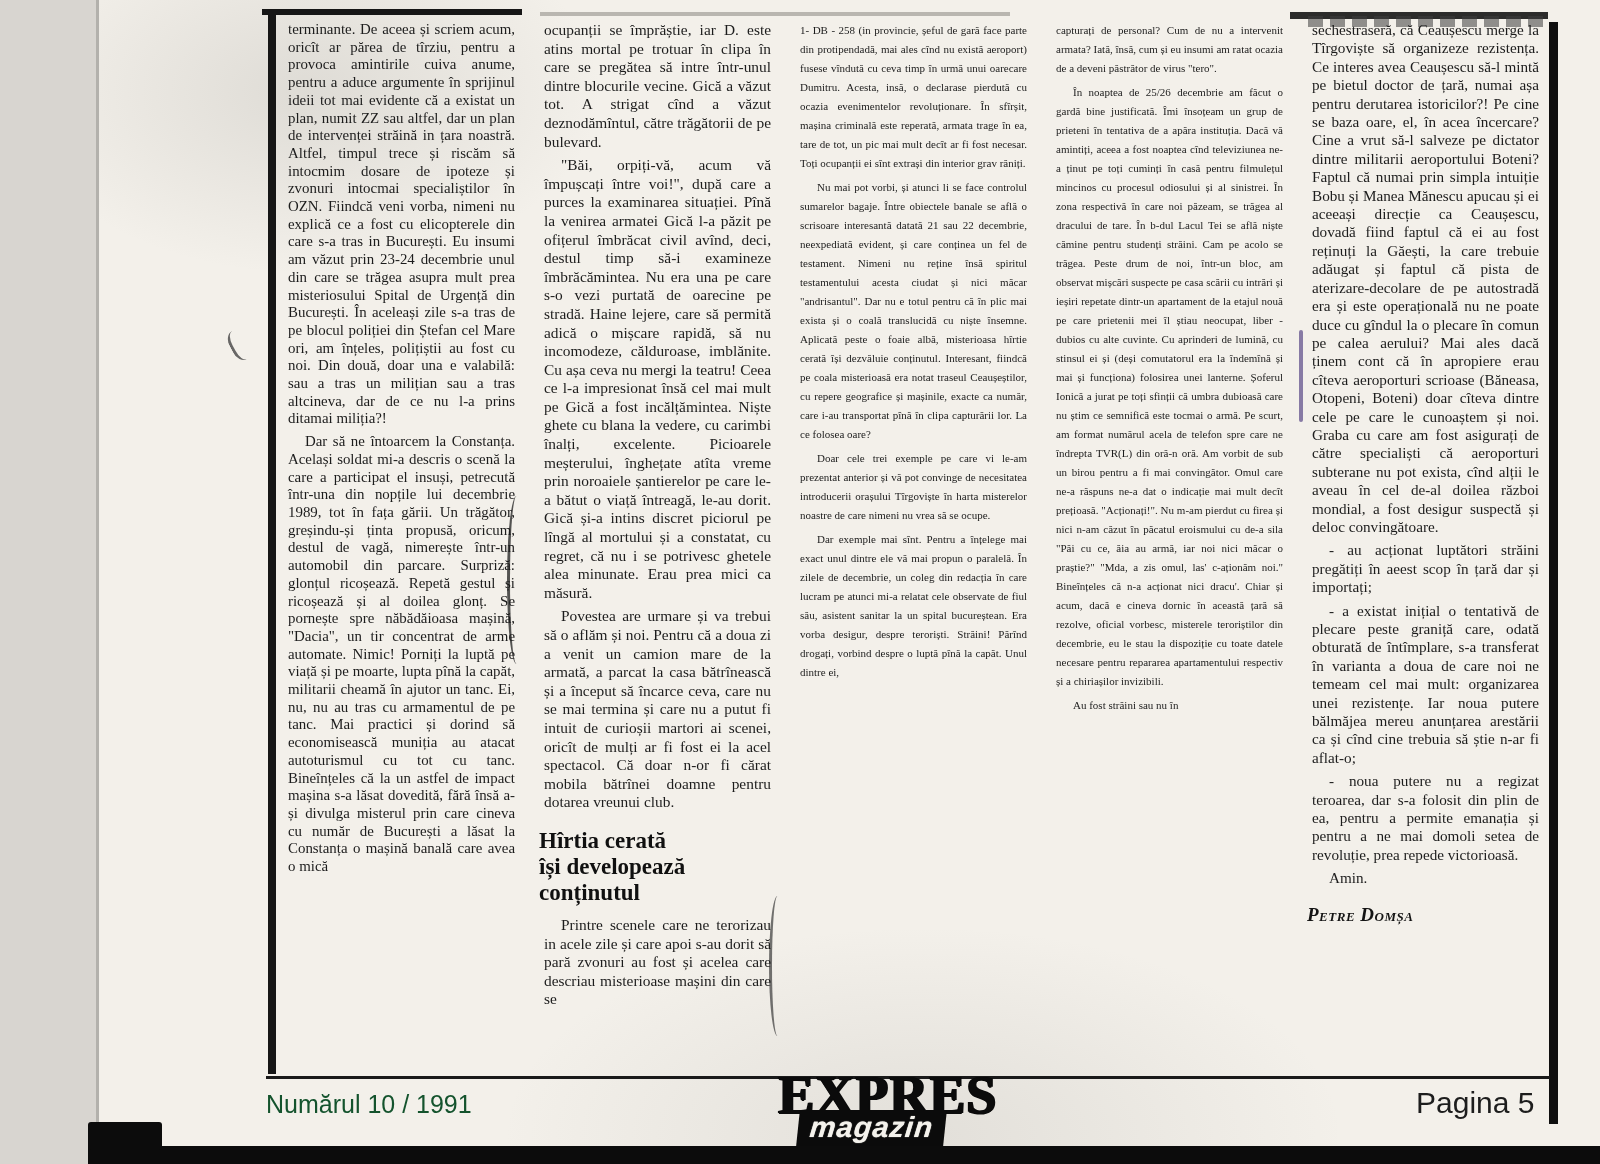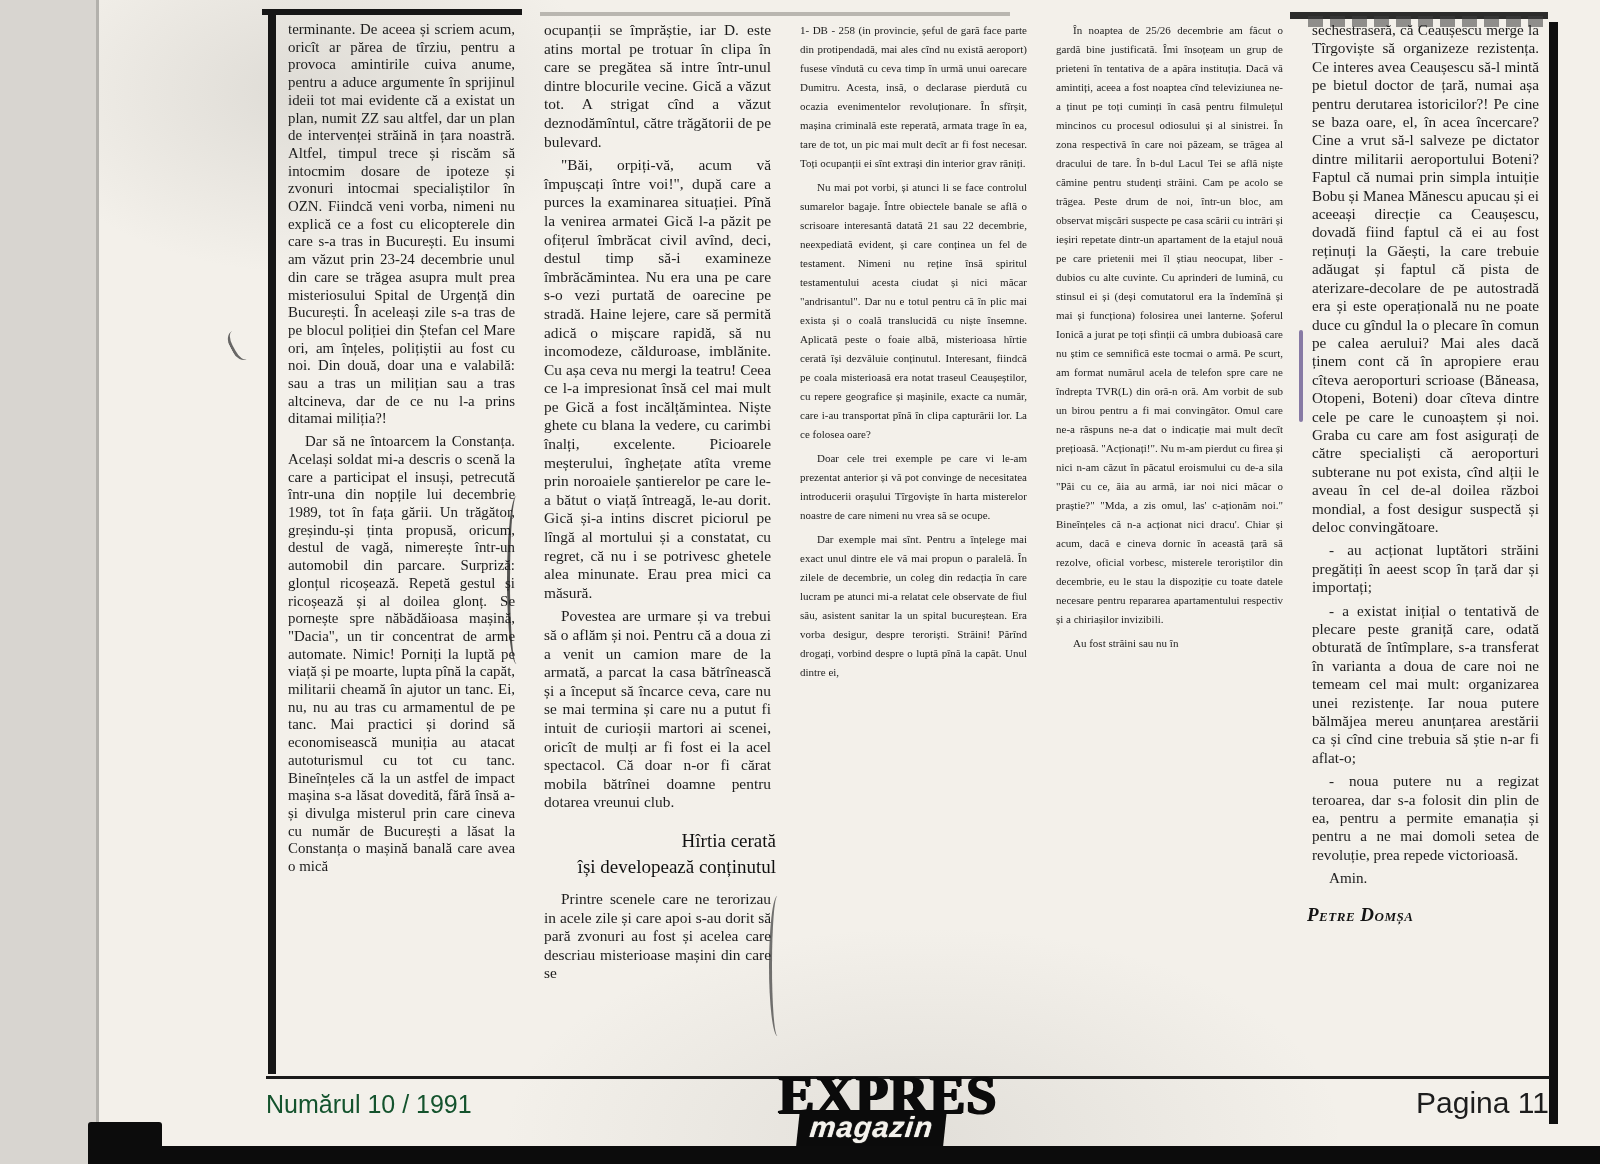--- a/index.html
+++ b/index.html
@@ -33,22 +33,22 @@
     width:237px;height:100%;overflow:hidden;
     text-align:justify;color:#1c1c1c;
     font-size:11px;line-height:19px;
   }
   .col p{margin:5px;text-indent:17px;}
   .col p.cont{text-indent:0;}
   .col-1{font-size:14.9px;line-height:17.7px;}
   .col-2{font-size:15.4px;line-height:18.6px;}
   .col-5{font-size:15.2px;line-height:18.4px;}
   .heading{
-    text-align:right;font-weight:normal;color:#101010;
-    font-size:19px;line-height:26px;margin:16px 0 10px;
+    text-align:left;font-weight:bold;color:#101010;
+    font-size:23px;line-height:26px;margin:16px 0 10px;
   }
   .amen{margin-top:16px;}
   .byline{
     font-weight:bold;font-style:italic;
     font-variant:small-caps;font-size:19px;letter-spacing:.5px;
     margin-top:18px;padding-right:4px;color:#141414;
   }
 
   
   .issue{
@@ -136,33 +136,34 @@
   </div>
 
   <div class="col col-3">
     <p class="cont">1- DB - 258 (in provincie, șeful de gară face parte din protipendadă, mai ales cînd nu există aeroport) fusese vîndută cu ceva timp în urmă unui oarecare Dumitru. Acesta, insă, o declarase pierdută cu ocazia evenimentelor revoluționare. În sfîrșit, mașina criminală este reperată, armata trage în ea, tare de tot, un pic mai mult decît ar fi fost necesar. Toți ocupanții ei sînt extrași din interior grav răniți.</p>
     <p>Nu mai pot vorbi, și atunci li se face controlul sumarelor bagaje. Între obiectele banale se află o scrisoare interesantă datată 21 sau 22 decembrie, neexpediată evident, și care conținea un fel de testament. Nimeni nu reține însă spiritul testamentului acesta ciudat și nici măcar "andrisantul". Dar nu e totul pentru că în plic mai exista și o coală translucidă cu niște însemne. Aplicată peste o foaie albă, misterioasa hîrtie cerată își dezvăluie conținutul. Interesant, fiindcă pe coala misterioasă era notat traseul Ceaușeștilor, cu repere geografice și mașinile, exacte ca număr, care i-au transportat pînă în clipa capturării lor. La ce folosea oare?</p>
     <p>Doar cele trei exemple pe care vi le-am prezentat anterior și vă pot convinge de necesitatea introducerii orașului Tîrgoviște în harta misterelor noastre de care nimeni nu vrea să se ocupe.</p>
     <p>Dar exemple mai sînt. Pentru a înțelege mai exact unul dintre ele vă mai propun o paralelă. În zilele de decembrie, un coleg din redacția în care lucram pe atunci mi-a relatat cele observate de fiul său, asistent sanitar la un spital bucureștean. Era vorba desigur, despre teroriști. Străini! Părînd drogați, vorbind despre o luptă pînă la capăt. Unul dintre ei,</p>
   </div>
 
   <div class="col col-4">
+    <p class="cont">capturați de personal? Cum de nu a intervenit armata? Iată, însă, cum și eu insumi am ratat ocazia de a deveni păstrător de virus "tero".</p>
     <p>În noaptea de 25/26 decembrie am făcut o gardă bine justificată. Îmi însoțeam un grup de prieteni în tentativa de a apăra instituția. Dacă vă amintiți, aceea a fost noaptea cînd televiziunea ne-a ținut pe toți cuminți în casă pentru filmulețul mincinos cu procesul odiosului și al sinistrei. În zona respectivă în care noi păzeam, se trăgea al dracului de tare. În b-dul Lacul Tei se află niște cămine pentru studenți străini. Cam pe acolo se trăgea. Peste drum de noi, într-un bloc, am observat mișcări suspecte pe casa scării cu intrări și ieșiri repetate dintr-un apartament de la etajul nouă pe care prietenii mei îl știau neocupat, liber - dubios cu alte cuvinte. Cu aprinderi de lumină, cu stinsul ei și (deși comutatorul era la îndemînă și mai și funcționa) folosirea unei lanterne. Șoferul Ionică a jurat pe toți sfinții că umbra dubioasă care nu știm ce semnifică este tocmai o armă. Pe scurt, am format numărul acela de telefon spre care ne îndrepta TVR(L) din oră-n oră. Am vorbit de sub un birou pentru a fi mai convingător. Omul care ne-a răspuns ne-a dat o indicație mai mult decît prețioasă. "Acționați!". Nu m-am pierdut cu firea și nici n-am căzut în păcatul eroismului cu de-a sila "Păi cu ce, ăia au armă, iar noi nici măcar o praștie?" "Mda, a zis omul, las' c-aționăm noi." Bineînțeles că n-a acționat nici dracu'. Chiar și acum, dacă e cineva dornic în această țară să rezolve, oficial vorbesc, misterele teroriștilor din decembrie, eu le stau la dispoziție cu toate datele necesare pentru repararea apartamentului respectiv și a chiriașilor invizibili.</p>
     <p>Au fost străini sau nu în</p>
   </div>
 
   <div class="col col-5">
     <p class="cont">sechestraseră, că Ceaușescu merge la Tîrgoviște să organizeze rezistența. Ce interes avea Ceaușescu să-l mintă pe bietul doctor de țară, numai așa pentru derutarea istoricilor?! Pe cine se baza oare, el, în acea încercare? Cine a vrut să-l salveze pe dictator dintre militarii aeroportului Boteni? Faptul că numai prin simpla intuiție Bobu și Manea Mănescu apucau și ei aceeași direcție ca Ceaușescu, dovadă fiind faptul că ei au fost reținuți la Găești, la care trebuie adăugat și faptul că pista de aterizare-decolare de pe autostradă era și este operațională nu ne poate duce cu gîndul la o plecare în comun pe calea aerului? Mai ales dacă ținem cont că în apropiere erau cîteva aeroporturi scrioase (Băneasa, Otopeni, Boteni) doar cîteva dintre cele pe care le cunoaștem și noi. Graba cu care am fost asigurați de către specialiști că aeroporturi subterane nu pot exista, cînd alții le aveau în cel de-al doilea război mondial, a fost desigur suspectă și deloc convingătoare.</p>
     <p>- au acționat luptători străini pregătiți în aeest scop în țară dar și importați;</p>
     <p>- a existat inițial o tentativă de plecare peste graniță care, odată obturată de întîmplare, s-a transferat în varianta a doua de care noi ne temeam cel mai mult: organizarea unei rezistențe. Iar noua putere bălmăjea mereu anunțarea arestării ca și cînd cine trebuia să știe n-ar fi aflat-o;</p>
     <p>- noua putere nu a regizat teroarea, dar s-a folosit din plin de ea, pentru a permite emanația și pentru a ne mai domoli setea de revoluție, prea repede victorioasă.</p>
     <p class="amen">Amin.</p>
     <div class="byline">Petre Domșa</div>
   </div>
 
 </div>
 
 <div class="issue">Numărul 10 / 1991</div>
 <div class="logo">
   <div class="logo-top">EXPRES</div>
   <div class="logo-band">magazin</div>
 </div>
-<div class="pagenum">Pagina 11</div>
+<div class="pagenum">Pagina 5</div>
 
 </body></html>

